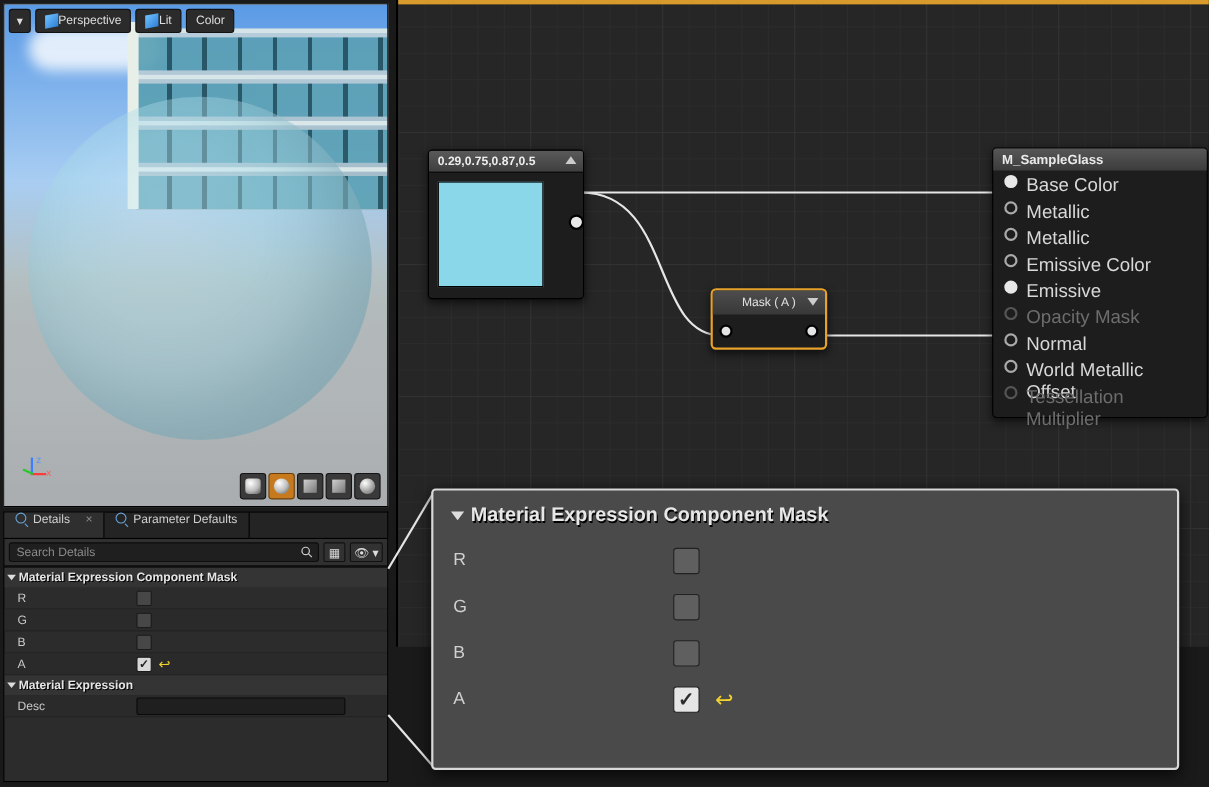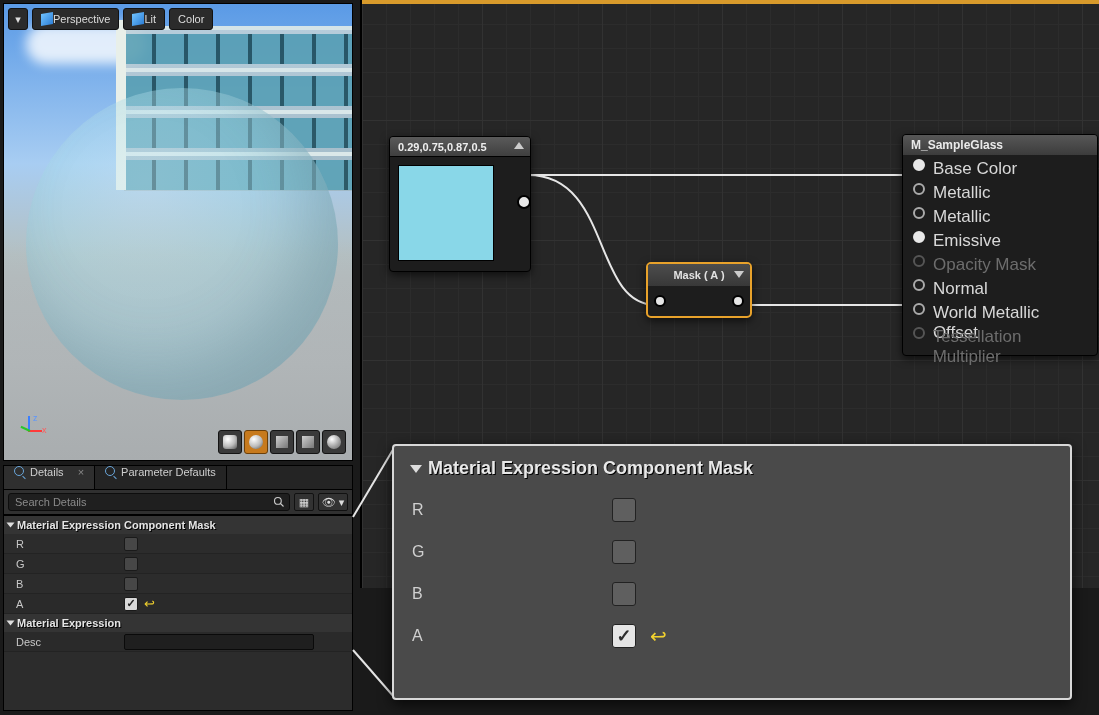--- a/index.html
+++ b/index.html
@@ -70,21 +70,21 @@
 
 .node{position:absolute;background:#1d1d1d;border:1px solid #000;border-radius:4px;box-shadow:0 3px 8px rgba(0,0,0,.6)}
 .c4{left:27px;top:136px;width:142px;height:136px}
 .c4 .hd{height:20px;background:linear-gradient(#5a5a5a,#3f3f3f);border-bottom:1px solid #000;border-radius:3px 3px 0 0;display:flex;align-items:center;padding:0 8px;font-weight:bold;color:#eee;font-size:11px;position:relative}
 .c4 .hd .expand{position:absolute;right:6px;top:5px;width:0;height:0;border-left:5px solid transparent;border-right:5px solid transparent;border-bottom:7px solid #ccc}
 .c4 .bd{padding:8px;display:flex;position:relative}
 .swatch{width:96px;height:96px;background:#89d7e8;border:1px solid #000}
 .pin-out{position:absolute;right:-1px;top:38px;width:14px;height:14px;border-radius:50%;background:#e8e8e8;border:2px solid #000}
 
 .mask{left:284px;top:262px;width:106px;height:56px;border:2px solid #e8a22b;border-radius:5px}
-.mask .hd{height:22px;background:linear-gradient(#4d4d4d,#383838);border-radius:3px 3px 0 0;display:flex;align-items:center;justify-content:center;font-weight:bold;color:#e2e2e2;font-size:11px;position:relative}
+.mask .hd{height:22px;background:linear-gradient(#4d4d4d,#383838);border-radius:3px 3px 0 0;display:flex;align-items:center;justify-content:center;font-weight:normal;color:#e2e2e2;font-size:11px;position:relative}
 .mask .hd .dd{position:absolute;right:6px;top:7px;width:0;height:0;border-left:5px solid transparent;border-right:5px solid transparent;border-top:7px solid #ccc}
 .mask .bd{height:32px;position:relative}
 .mask .pin-in{position:absolute;left:6px;top:9px;width:12px;height:12px;border-radius:50%;background:#e5e5e5;border:2px solid #000}
 .mask .pin-out{right:6px;top:9px;position:absolute;width:12px;height:12px;border-radius:50%;background:#e5e5e5;border:2px solid #000}
 
 .result{left:540px;top:134px;right:auto;width:196px;}
 .result .hd{height:20px;background:linear-gradient(#575757,#3c3c3c);border-radius:3px 3px 0 0;display:flex;align-items:center;padding:0 8px;font-weight:bold;color:#eaeaea;font-size:12px}
 .result .bd{padding:4px 0}
 .rrow{height:24px;display:flex;gap:8px;padding:0 10px;font-size:17px;color:#d8d8d8}
 .rrow.dim{color:#6d6d6d}
@@ -261,20 +261,24 @@
           </div>
           <div class="rrow">
             <span class="rpin"></span>
             <span>Metallic</span>
           </div>
           <div class="rrow">
             <span class="rpin"></span>
             <span>Metallic</span>
           </div>
           <div class="rrow">
+            <span class="rpin"></span>
+            <span>Emissive Color</span>
+          </div>
+          <div class="rrow">
             <span class="rpin fill"></span>
             <span>Emissive</span>
           </div>
           <div class="rrow dim">
             <span class="rpin"></span>
             <span>Opacity Mask</span>
           </div>
           <div class="rrow">
             <span class="rpin"></span>
             <span>Normal</span>

